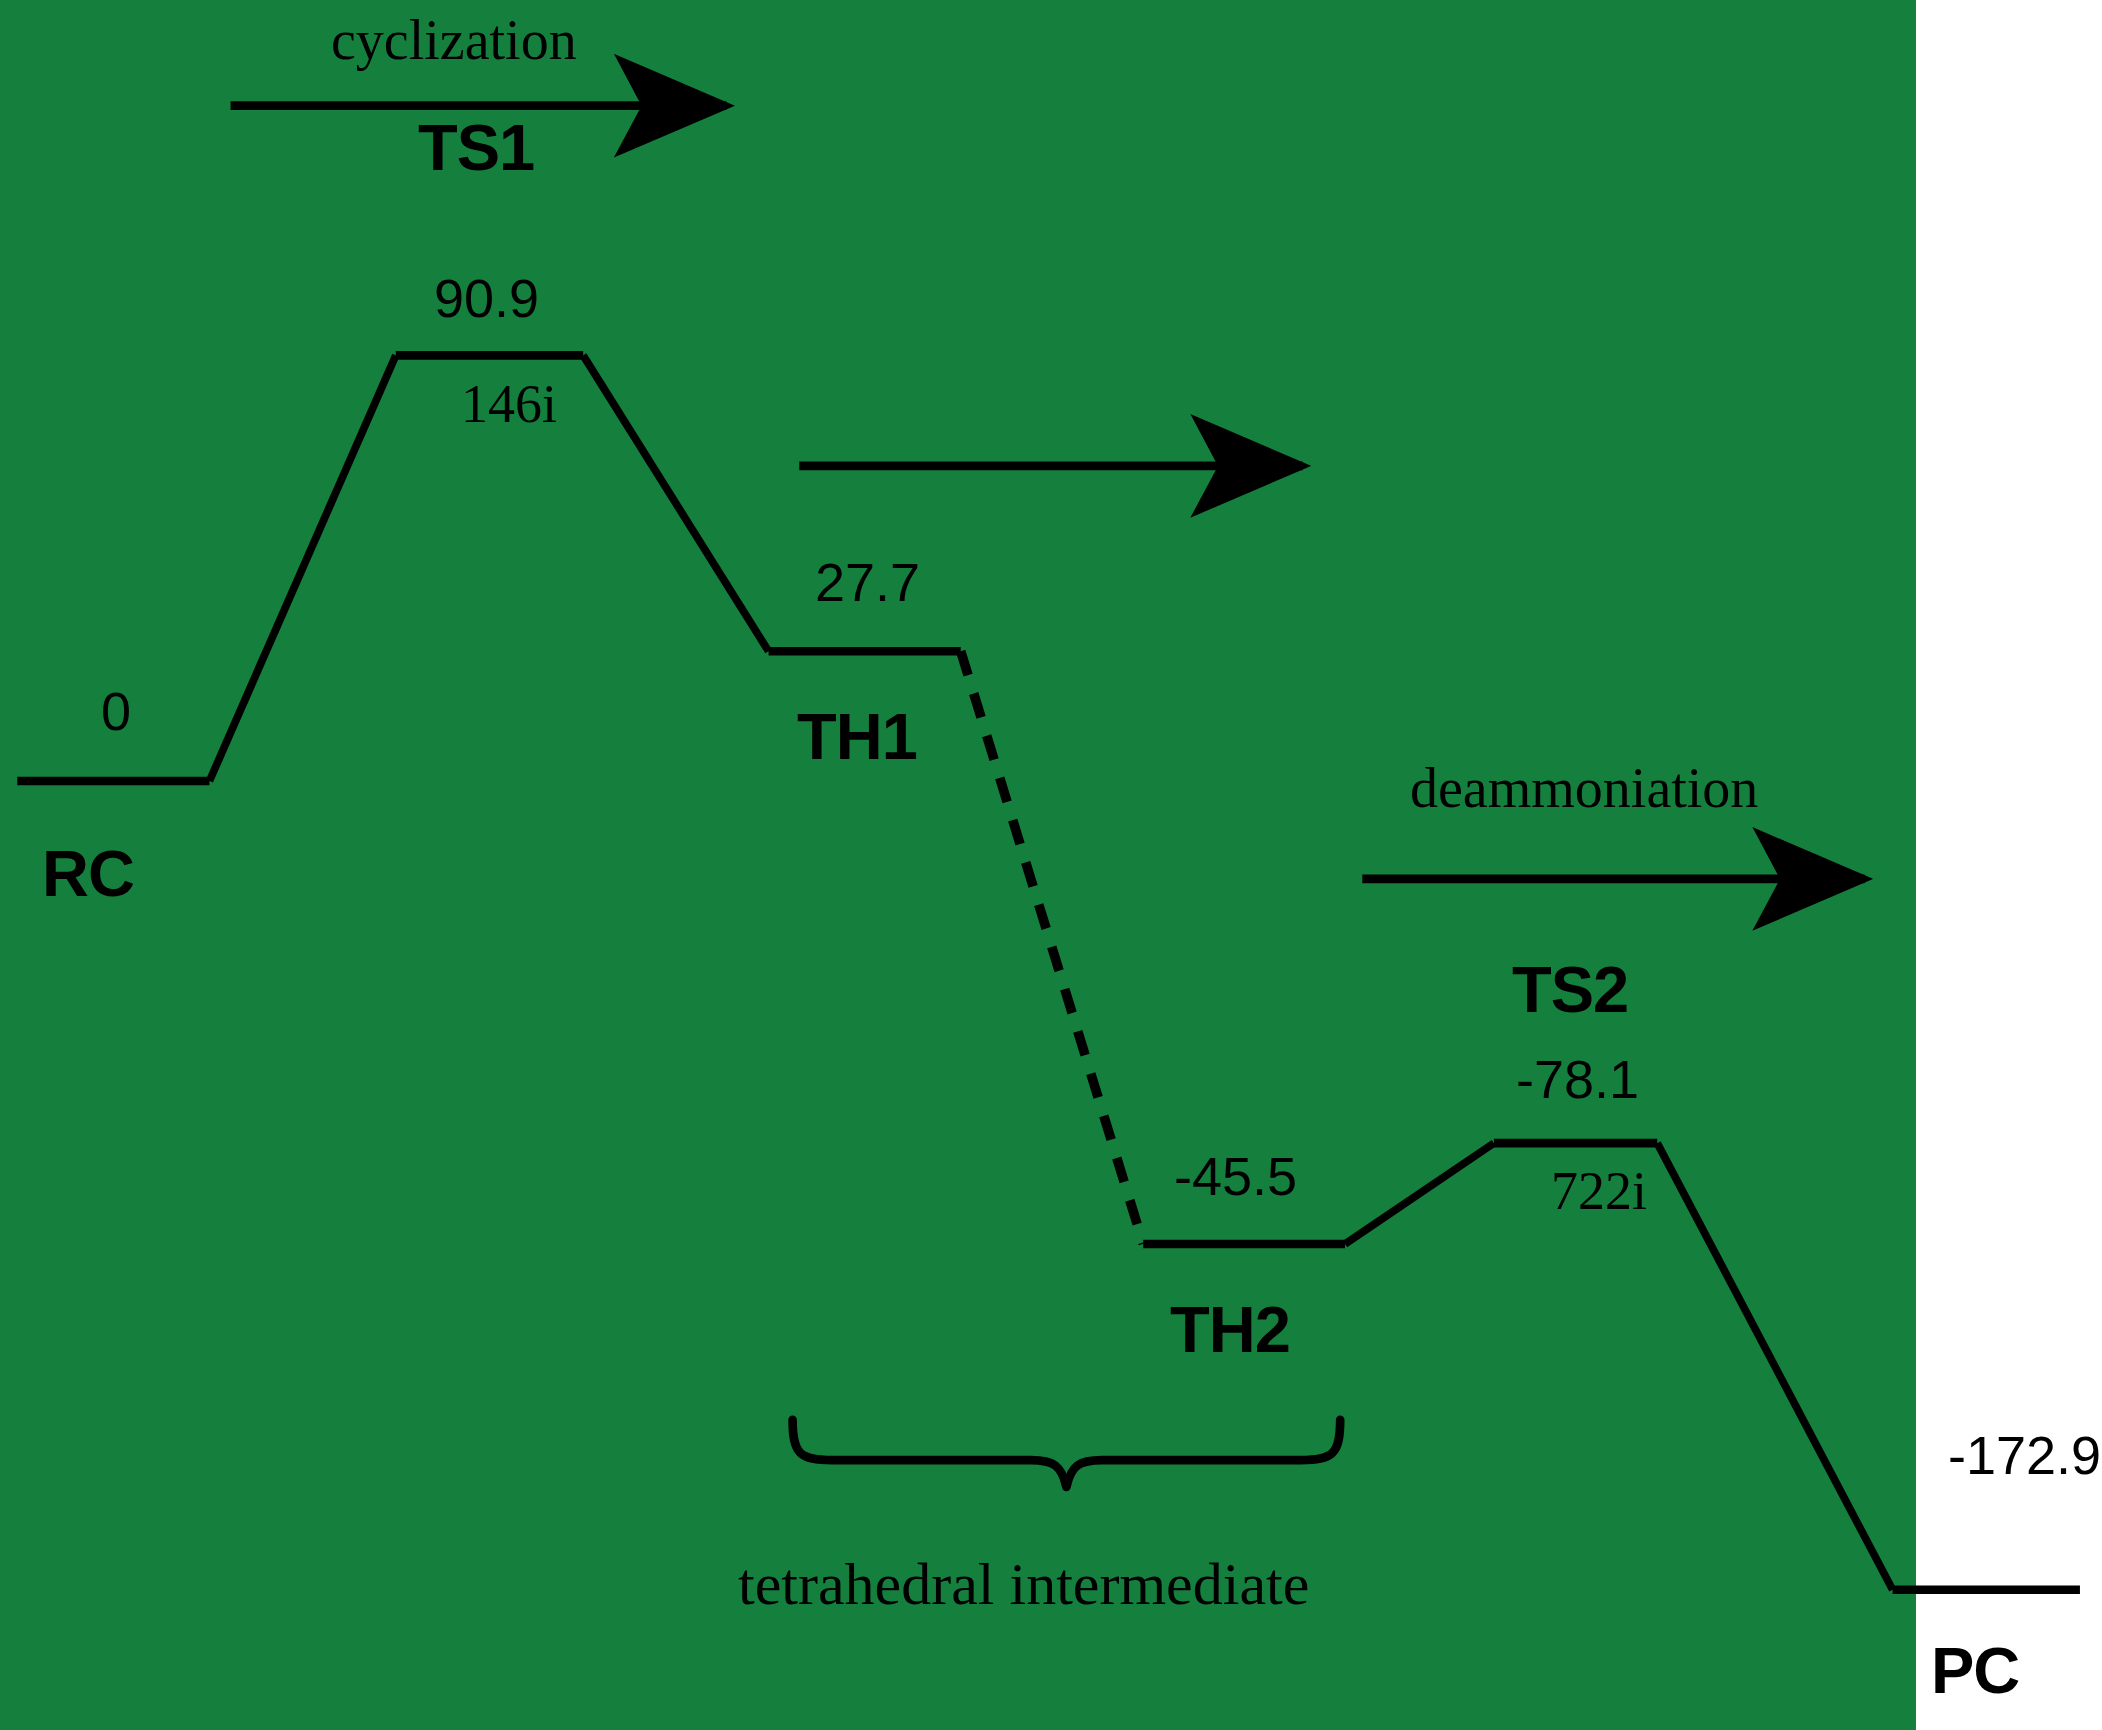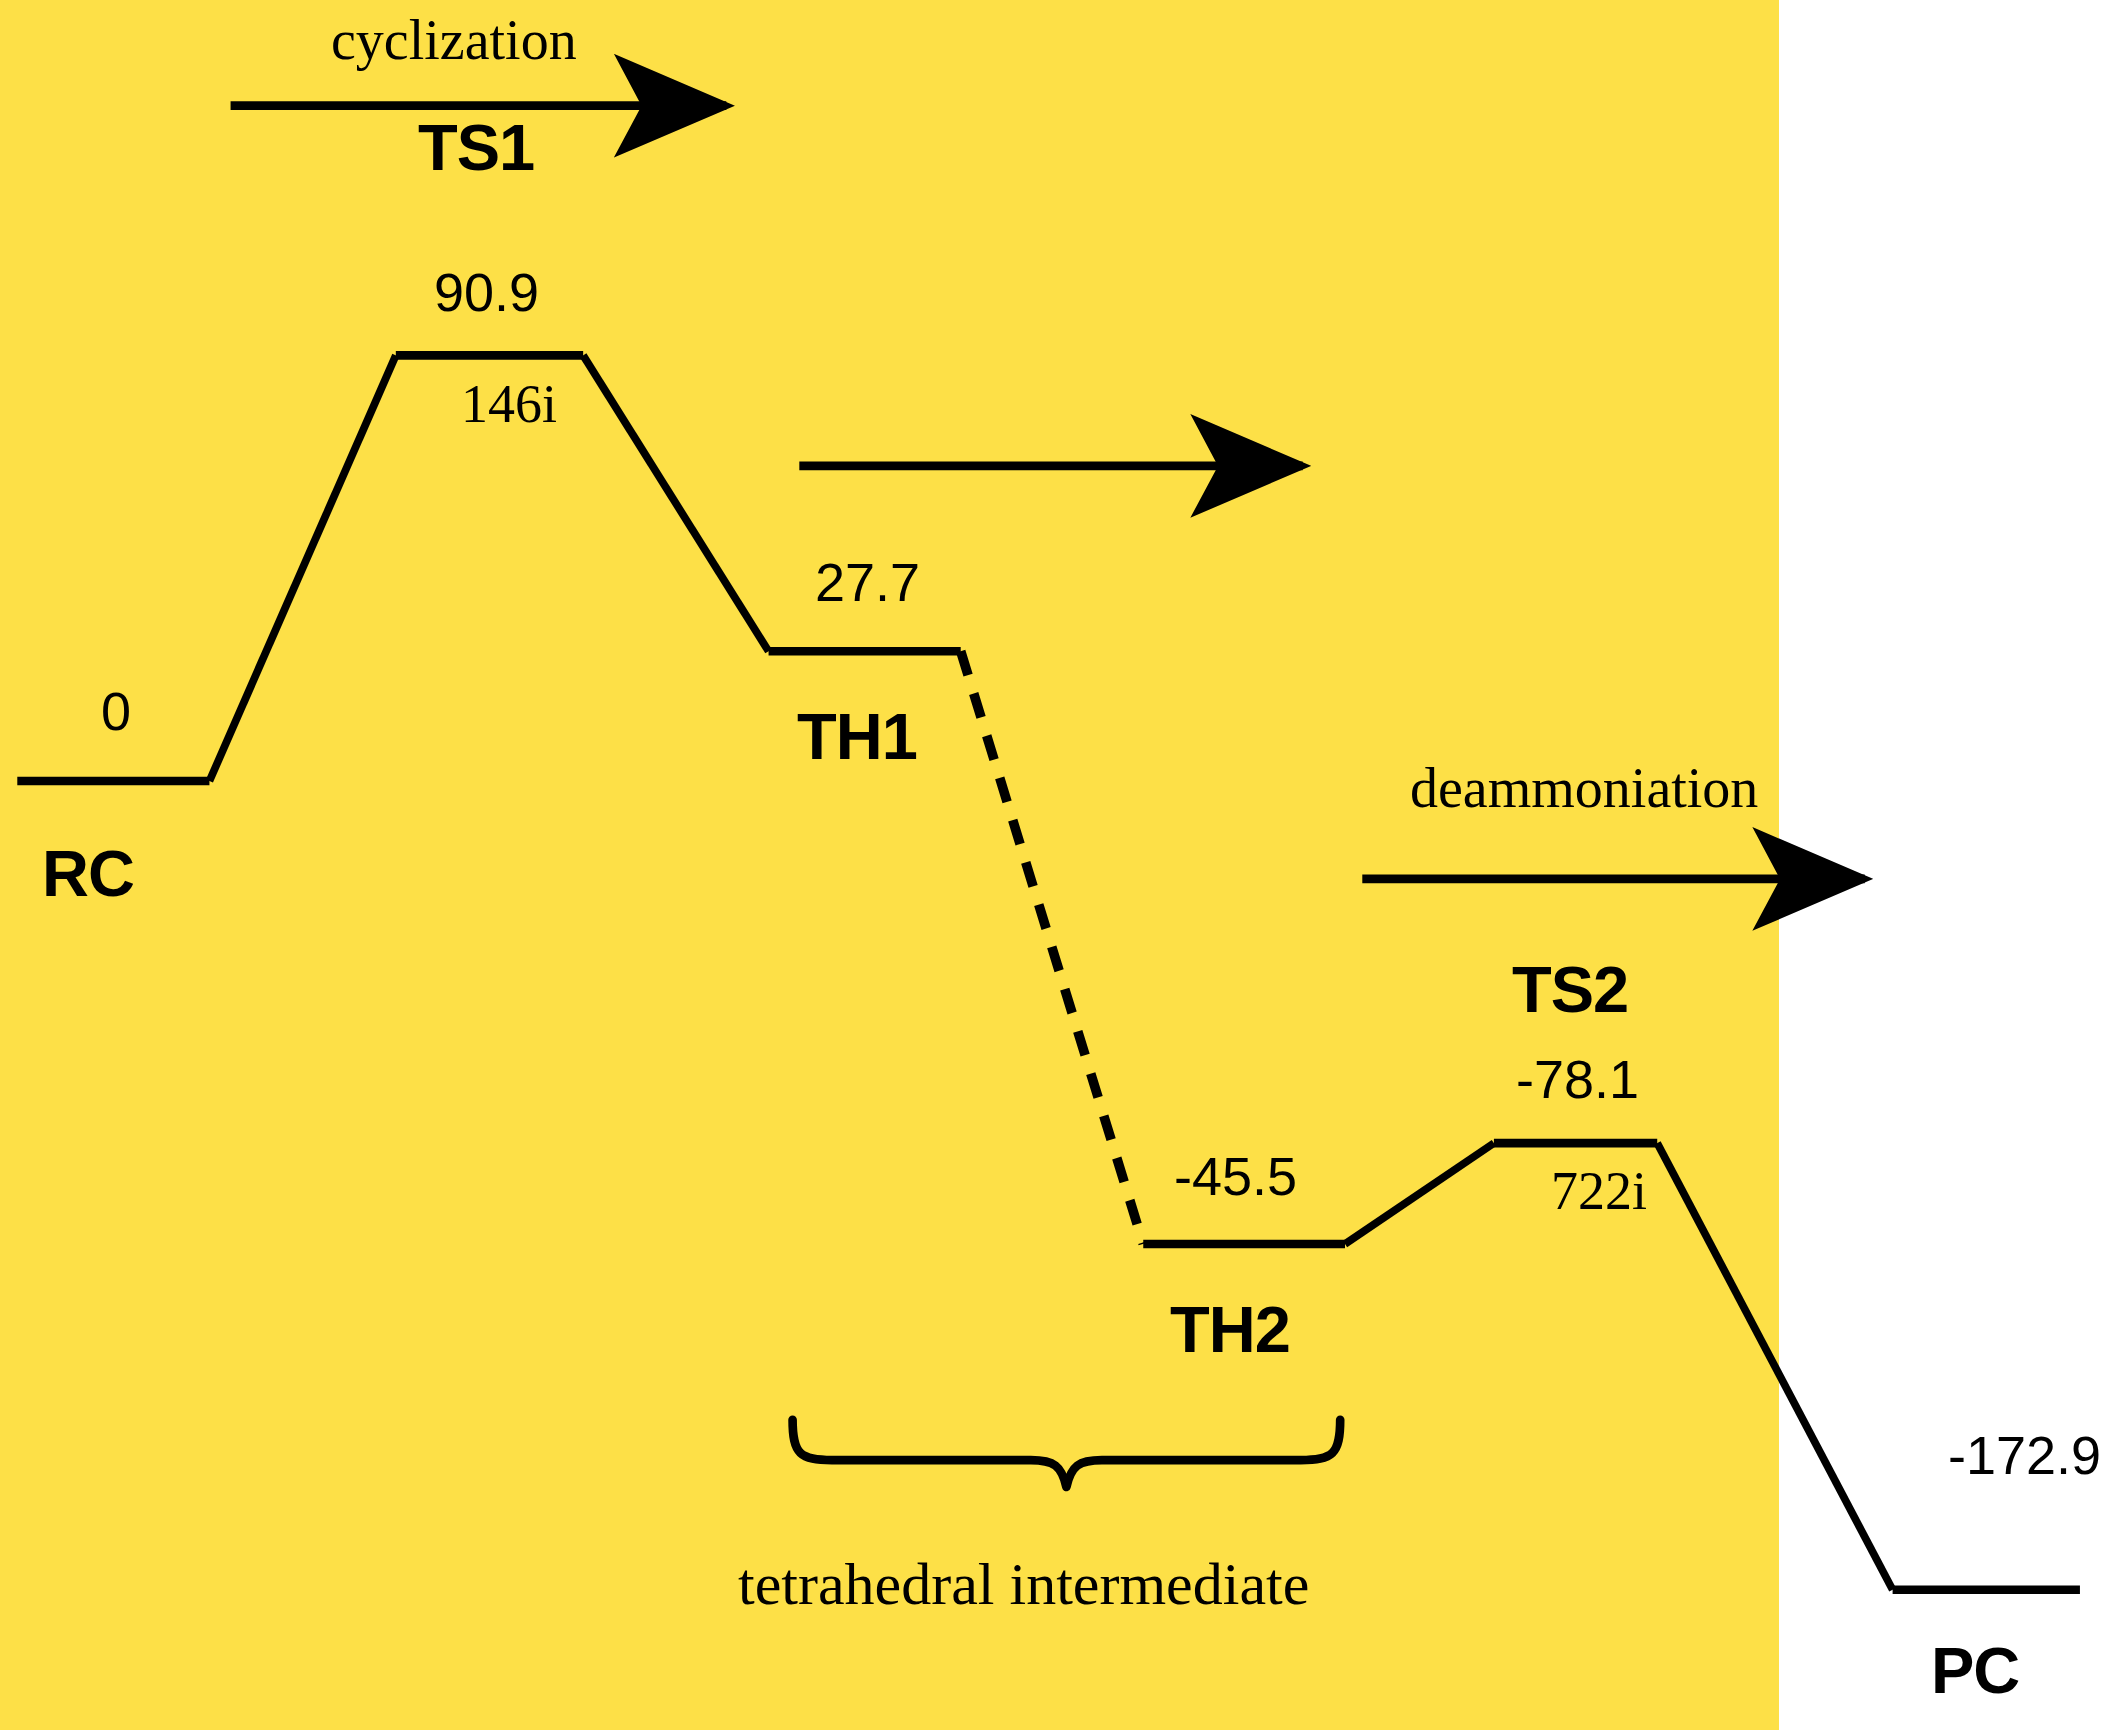--- a/index.html
+++ b/index.html
@@ -9,23 +9,23 @@
     background: #ffffff;
   }
   body {
     width: 2103px;
     height: 1730px;
     overflow: hidden;
     font-family: "Liberation Sans", sans-serif;
   }
   #figure-root {
     position: relative;
-    width: 1779px;
+    width: 1916px;
     height: 1730px;
-    background: #fde047;
+    background: #15803d;
     text-decoration: underline;
   }
   svg.profile {
     position: absolute;
     left: 0;
     top: 0;
     width: 2103px;
     height: 1730px;
     display: block;
   }
@@ -127,21 +127,21 @@
 
   <div class="lbl step-caption" style="left:331px; top:11.5px;">cyclization</div>
 
 
   <div class="lbl step-caption" style="left:1410px; top:760px;">deammoniation</div>
 
   <div class="lbl energy" style="left:101px; top:684px;">0</div>
   <div class="lbl species" style="left:42px; top:841px;">RC</div>
 
   <div class="lbl species" style="left:418px; top:115px;">TS1</div>
-  <div class="lbl energy" style="left:434px; top:265px;text-align:center;">90.9</div>
+  <div class="lbl energy" style="left:434px; top:271px;text-align:center;">90.9</div>
   <div class="lbl freq" style="left:437px; top:377px;margin-left:24px;">146i</div>
 
   <div class="lbl energy" style="left:815px; top:555px;">27.7</div>
   <div class="lbl species" style="left:797px; top:704px;">TH1</div>
 
   <div class="lbl energy" style="left:1174px; top:1149px;">-45.5</div>
   <div class="lbl species" style="left:1170px; top:1297px;">TH2</div>
 
   <div class="lbl species" style="left:1512px; top:957px;">TS2</div>
   <div class="lbl energy" style="left:1516px; top:1052px;">-78.1</div>

